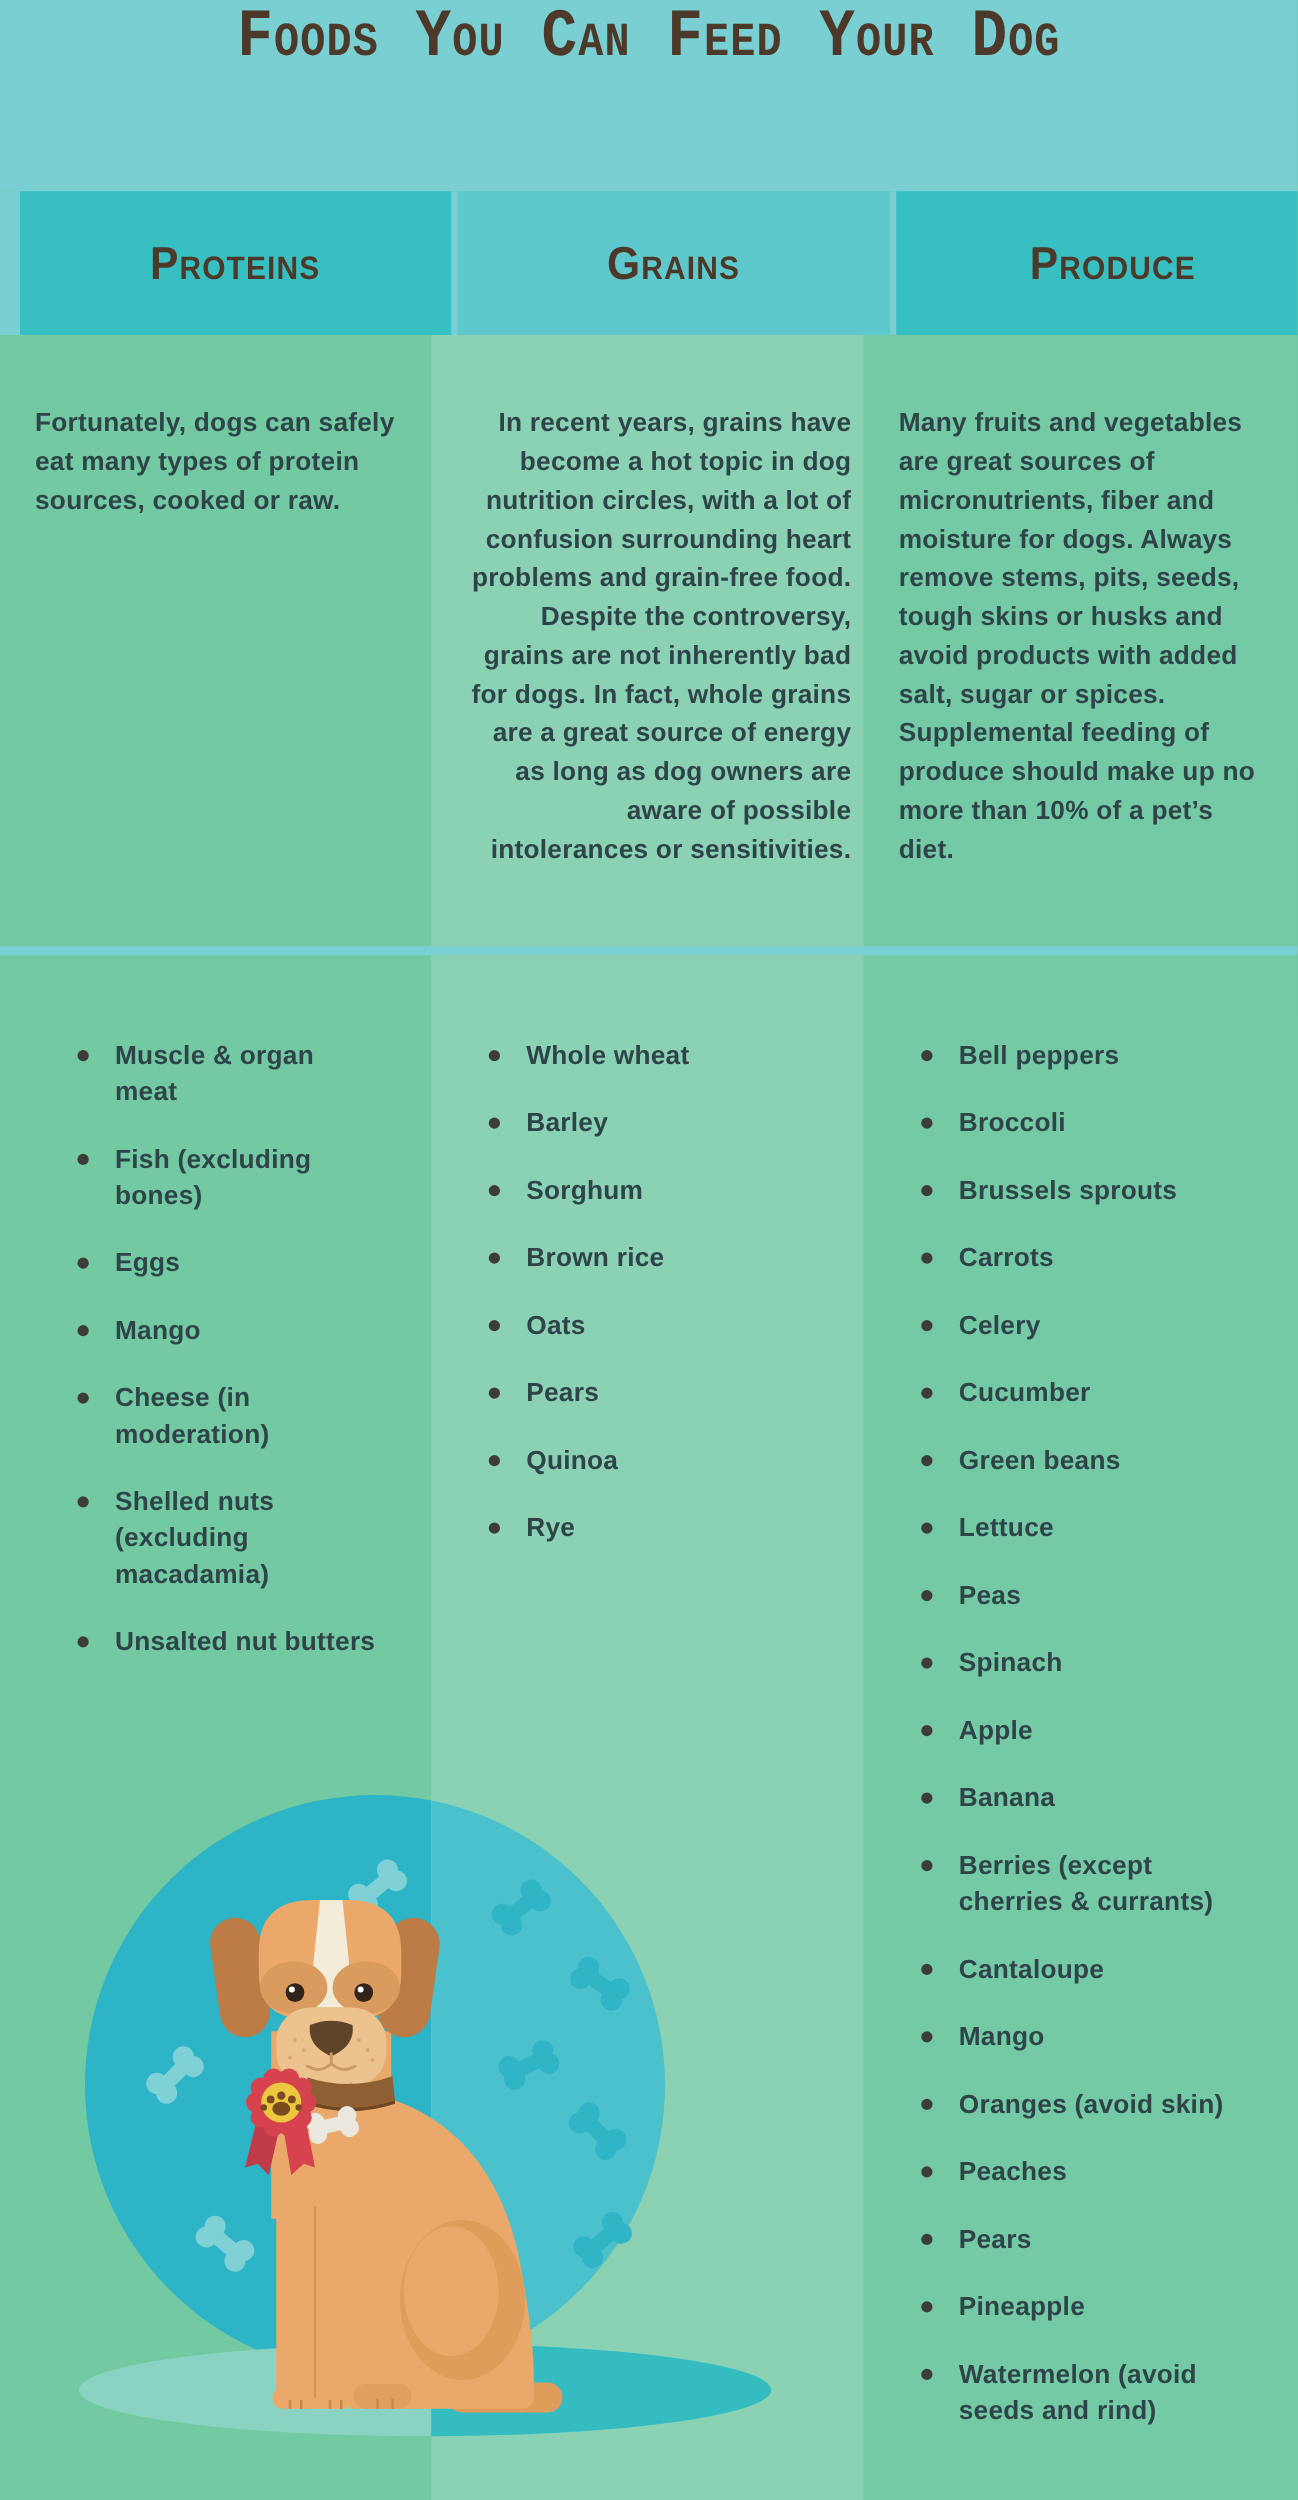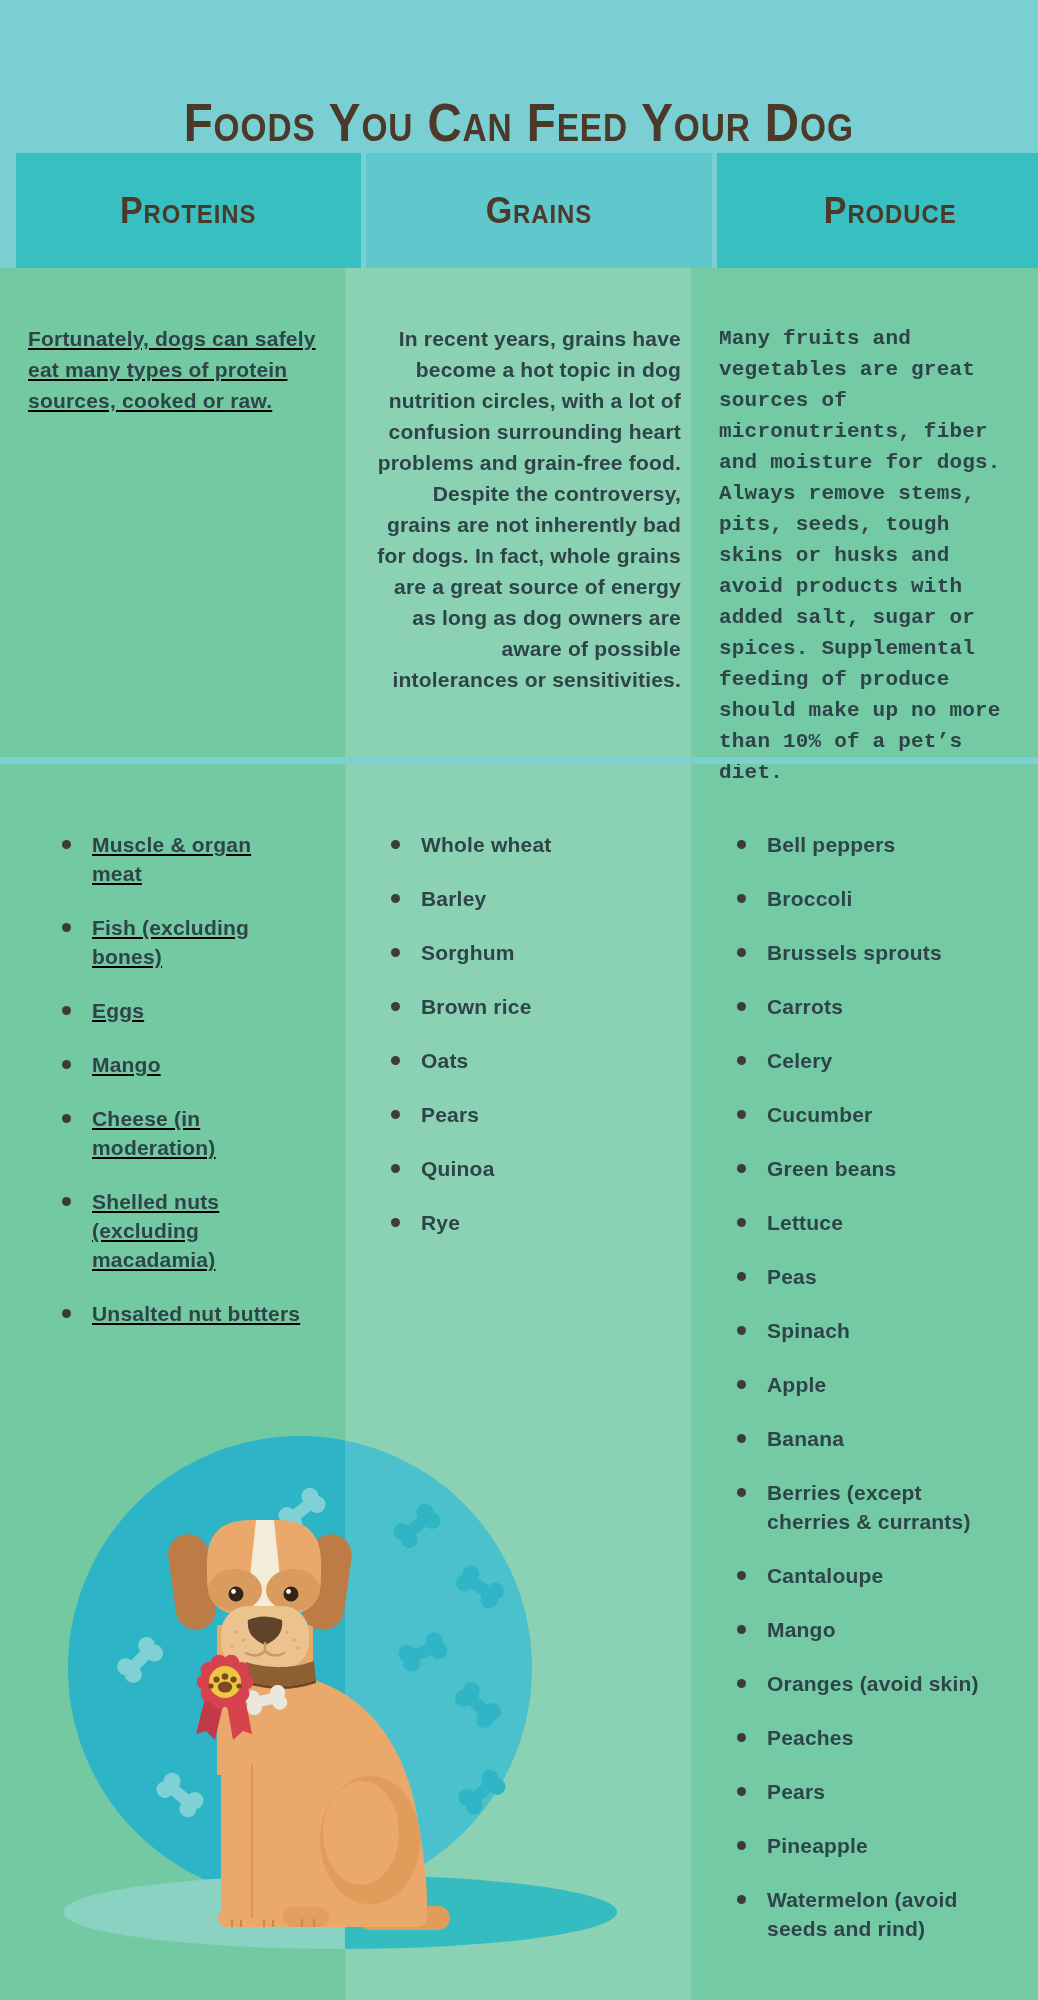--- a/index.html
+++ b/index.html
@@ -6,21 +6,21 @@
   body{
     width:1038px;height:2000px;position:relative;overflow:hidden;
     font-family:"Liberation Sans", sans-serif;
     background:#72c9a2;
   }
   .stage{position:absolute;inset:0;width:1038px;height:2000px;}
 
   
   .banner{
     position:absolute;top:0;left:0;width:1038px;height:153px;
-    background:#79cfd2;display:flex;align-items:flex-end;justify-content:center;
+    background:#79cfd2;display:flex;align-items:flex-start;justify-content:center;font-family:Liberation Mono, monospace;
   }
   .page-title{
     font-variant:small-caps;font-weight:800;font-size:54px;color:#4c3929;
     letter-spacing:1px;transform:scaleX(.88);display:inline-block;white-space:nowrap;
   }
 
   
   .header-row{
     position:absolute;top:153px;left:0;width:1038px;height:115px;
     display:grid;grid-template-columns:345px 346px 347px;column-gap:5px;
@@ -32,29 +32,29 @@
   .header-label{
     font-variant:small-caps;font-weight:800;font-size:37px;color:#4c3929;
     letter-spacing:1px;transform:scaleX(.92);display:inline-block;white-space:nowrap;
   }
 
   
   .columns{
     position:absolute;top:268px;left:0;width:1038px;height:1732px;display:flex;
   }
   .col{height:100%;box-sizing:border-box;}
-  .col-proteins{width:345px;background:#72c9a2;text-decoration:underline;}
+  .col-proteins{width:345px;background:#72c9a2;}
   .col-grains{width:346px;background:#8ad2b3;text-align:right;}
   .col-produce{width:347px;background:#74caa5;}
 
   .desc{
     height:489px;box-sizing:border-box;padding:55px 10px 0 28px;
     font-size:21px;line-height:31px;font-weight:600;color:#2f4448;letter-spacing:.2px;
   }
-  .col-produce .desc{padding-right:32px;font-family:Liberation Mono, monospace;}
+  .col-produce .desc{padding-right:32px;}
 
   .divider{
     position:absolute;top:757px;left:0;width:1038px;height:7px;
     background:#7bd0d3;z-index:5;
   }
 
   .food-list{margin:0;padding:73px 38px 0 46px;list-style:none;}
   .col-proteins .food-list{padding-right:40px;margin-left:16px;}
   .col-produce .food-list{padding-right:30px;}
   .food-item{display:flex;margin-bottom:25px;font-size:21px;line-height:29px;}

